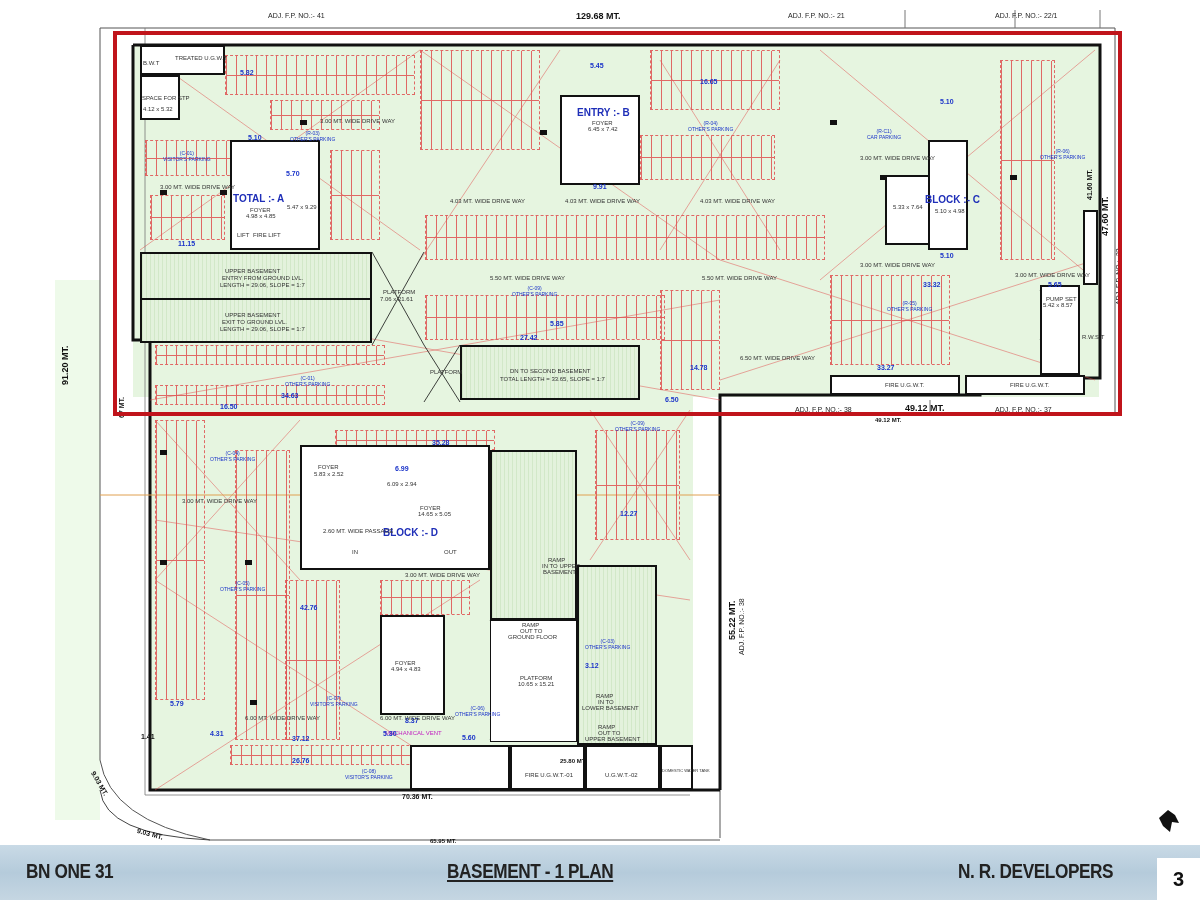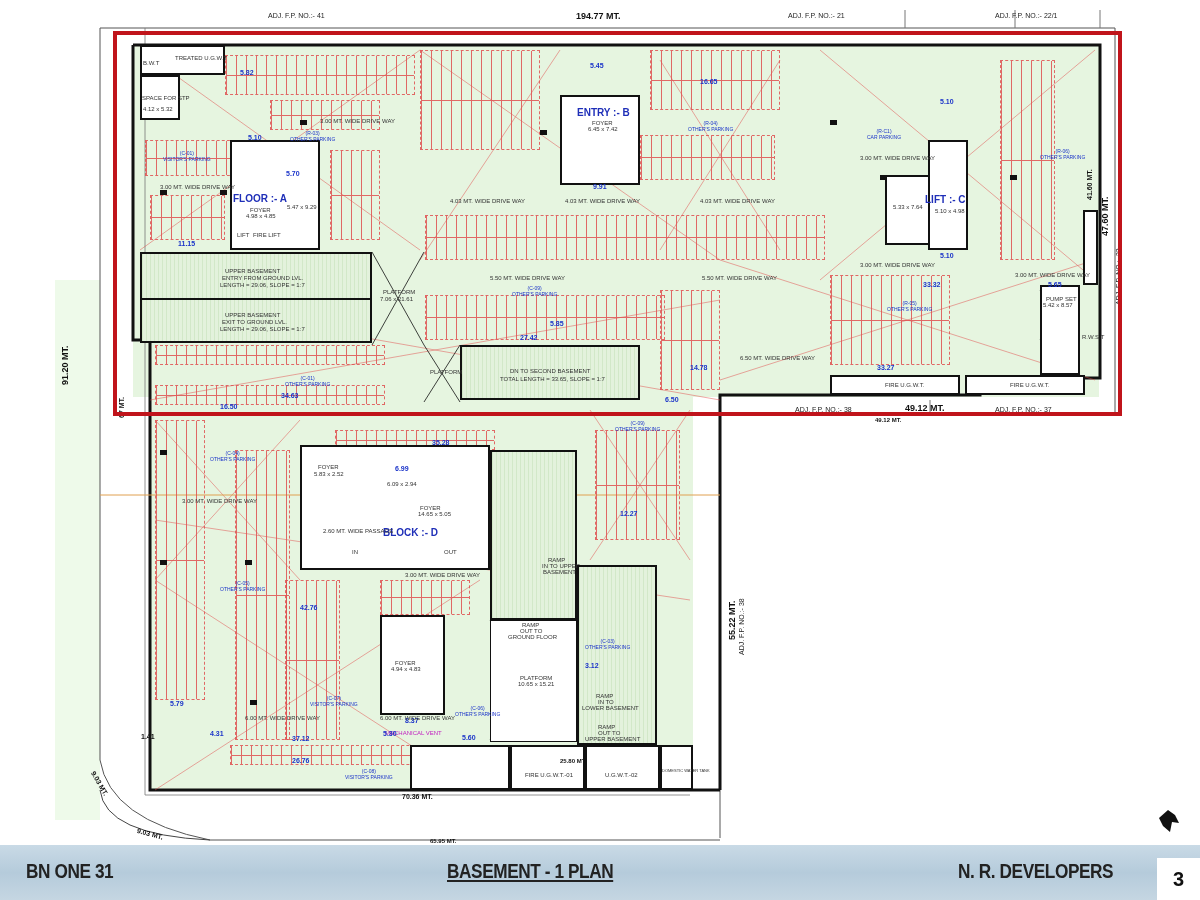--- a/index.html
+++ b/index.html
@@ -120,37 +120,37 @@
   <div class="column" style="left:540px;top:130px;"></div>
   <div class="column" style="left:830px;top:120px;"></div>
   <div class="column" style="left:880px;top:175px;"></div>
   <div class="column" style="left:1010px;top:175px;"></div>
   <div class="column" style="left:160px;top:450px;"></div>
   <div class="column" style="left:160px;top:560px;"></div>
   <div class="column" style="left:245px;top:560px;"></div>
   <div class="column" style="left:250px;top:700px;"></div>
 
   <div class="room" style="left:230px;top:140px;width:90px;height:110px;"></div>
-  <div class="block-title" style="left:233px;top:193px;">FLOOR :- A</div>
+  <div class="block-title" style="left:233px;top:193px;">TOTAL :- A</div>
   <div class="lbl" style="left:250px;top:207px;"><span>FOYER</span></div>
   <div class="lbl" style="left:246px;top:213px;">4.98 x 4.85</div>
   <div class="lbl" style="left:287px;top:204px;">5.47 x 9.29</div>
   <div class="lbl" style="left:237px;top:232px;">LIFT</div>
   <div class="lbl" style="left:253px;top:232px;">FIRE LIFT</div>
 
   <div class="room" style="left:560px;top:95px;width:80px;height:90px;"></div>
   <div class="block-title" style="left:577px;top:107px;">ENTRY :- B</div>
   <div class="lbl" style="left:592px;top:120px;">FOYER</div>
   <div class="lbl" style="left:588px;top:126px;">6.45 x 7.42</div>
   <div class="dim" style="left:590px;top:62px;">5.45</div>
   <div class="dim" style="left:593px;top:183px;">9.91</div>
 
   <div class="room" style="left:928px;top:140px;width:40px;height:110px;"></div>
   <div class="room" style="left:885px;top:175px;width:45px;height:70px;"></div>
-  <div class="block-title" style="left:925px;top:194px;">LIFT :- C</div>
+  <div class="block-title" style="left:925px;top:194px;">BLOCK :- C</div>
   <div class="lbl" style="left:935px;top:208px;">5.10 x 4.98</div>
   <div class="lbl" style="left:893px;top:204px;">5.33 x 7.64</div>
   <div class="dim" style="left:940px;top:98px;">5.10</div>
   <div class="dim" style="left:940px;top:252px;">5.10</div>
 
   <div class="ramp" style="left:140px;top:252px;width:232px;height:48px;"></div>
   <div class="lbl" style="left:225px;top:268px;">UPPER BASEMENT</div>
   <div class="lbl" style="left:222px;top:275px;">ENTRY FROM GROUND LVL.</div>
   <div class="lbl" style="left:220px;top:282px;">LENGTH = 29.06, SLOPE = 1:7</div>
   <div class="ramp" style="left:140px;top:298px;width:232px;height:45px;"></div>
@@ -279,21 +279,21 @@
   <div class="dim" style="left:585px;top:662px;">3.12</div>
   <div class="dim" style="left:170px;top:700px;">5.79</div>
   <div class="dim" style="left:210px;top:730px;">4.31</div>
   <div class="dim" style="left:292px;top:735px;">37.12</div>
   <div class="dim" style="left:292px;top:757px;">26.76</div>
   <div class="dim" style="left:383px;top:730px;">5.30</div>
   <div class="dim" style="left:462px;top:734px;">5.60</div>
   <div class="dim" style="left:141px;top:733px;color:#111;">1.41</div>
 
   <div class="adj" style="left:268px;top:12px;">ADJ. F.P. NO.:- 41</div>
-  <div class="bigdim" style="left:576px;top:11px;">194.77 MT.</div>
+  <div class="bigdim" style="left:576px;top:11px;">129.68 MT.</div>
   <div class="adj" style="left:788px;top:12px;">ADJ. F.P. NO.:- 21</div>
   <div class="adj" style="left:995px;top:12px;">ADJ. F.P. NO.:- 22/1</div>
   <div class="bigdim" style="left:60px;top:385px;transform:rotate(-90deg);transform-origin:left top;">91.20 MT.</div>
   <div class="bigdim" style="left:118px;top:418px;transform:rotate(-90deg);transform-origin:left top;font-size:7px;">67 MT.</div>
   <div class="bigdim" style="left:1100px;top:236px;transform:rotate(-90deg);transform-origin:left top;">47.60 MT.</div>
   <div class="bigdim" style="left:1086px;top:200px;transform:rotate(-90deg);transform-origin:left top;font-size:7px;">41.60 MT.</div>
   <div class="adj" style="left:1115px;top:305px;transform:rotate(-90deg);transform-origin:left top;">ADJ. F.P. NO.:- 23</div>
   <div class="adj" style="left:795px;top:406px;">ADJ. F.P. NO.:- 38</div>
   <div class="bigdim" style="left:905px;top:403px;">49.12 MT.</div>
   <div class="adj" style="left:995px;top:406px;">ADJ. F.P. NO.:- 37</div>

